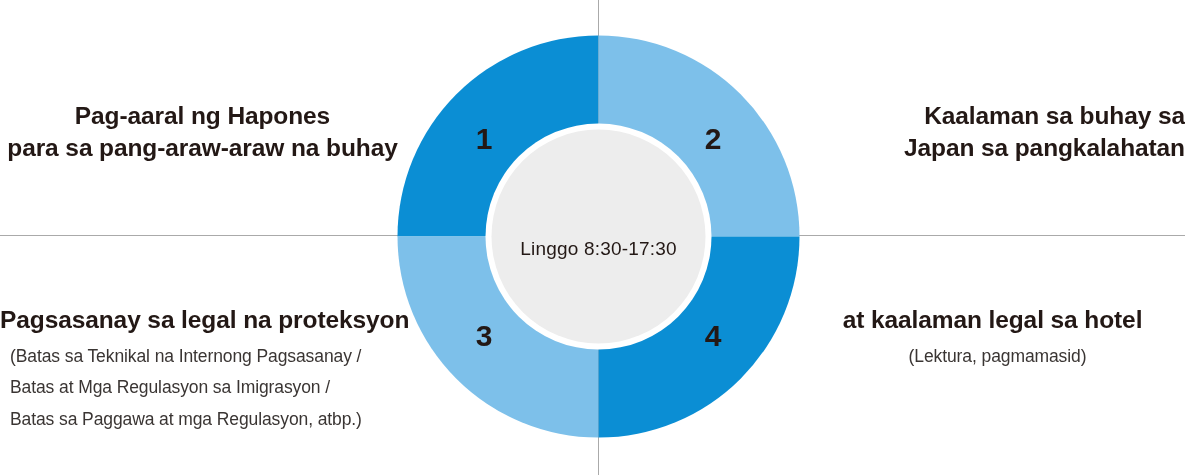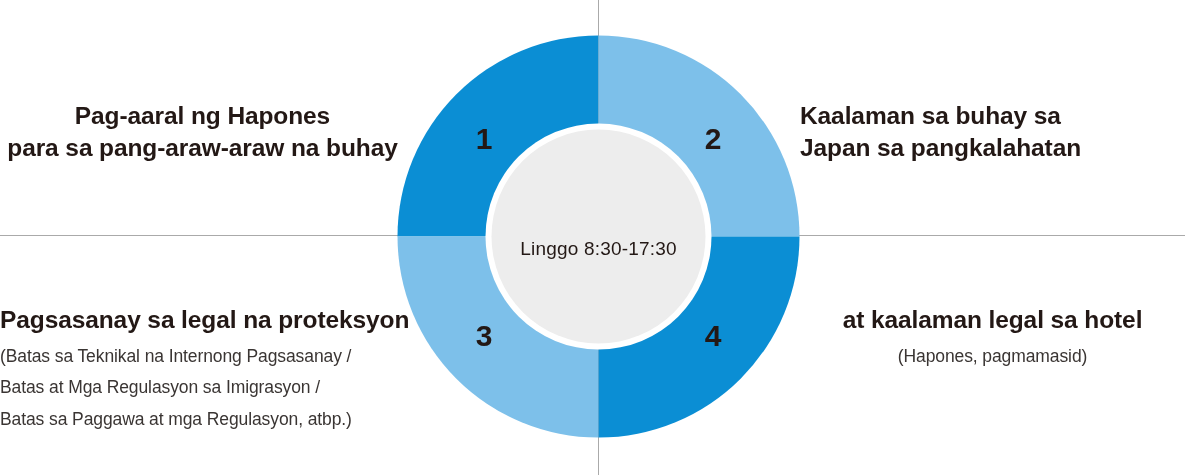--- a/index.html
+++ b/index.html
@@ -85,25 +85,26 @@
     color: #231815;
     white-space: nowrap;
     letter-spacing: -0.1px;
   }
   .callout .sub {
     font-size: 17.5px;
     font-weight: normal;
     color: #3a3533;
     white-space: nowrap;
     letter-spacing: -0.1px;
+    margin-left: 10px;
   }
   .callout .sub.gap { margin-top: 8px; }
 
   .c1 { left: 0px;   top: 100px; width: 405px; text-align: center; }
-  .c2 { left: 800px; top: 100px; width: 385px; text-align: left; }
+  .c2 { left: 800px; top: 100px; width: 385px; text-align: right; }
   .c3 { left: 0px;   top: 304px; width: 412px; }
   .c4 { left: 800px; top: 304px; width: 385px; text-align: center; }
   .c3 .sub.first { margin-top: 9px; }
   .c4 .sub.first { margin-top: 9px; }
 </style>
 </head>
 <body>
 
 <div id="stage">
 
@@ -145,16 +146,16 @@
 
   <div class="callout c3">
     <div class="hl">Pagsasanay sa legal na proteksyon</div>
     <div class="sub first">(Batas sa Teknikal na Internong Pagsasanay /</div>
     <div class="sub gap">Batas at Mga Regulasyon sa Imigrasyon /</div>
     <div class="sub gap">Batas sa Paggawa at mga Regulasyon, atbp.)</div>
   </div>
 
   <div class="callout c4">
     <div class="hl">at kaalaman legal sa hotel</div>
-    <div class="sub first">(Hapones, pagmamasid)</div>
+    <div class="sub first">(Lektura, pagmamasid)</div>
   </div>
 
 </div>
 
 </body></html>

